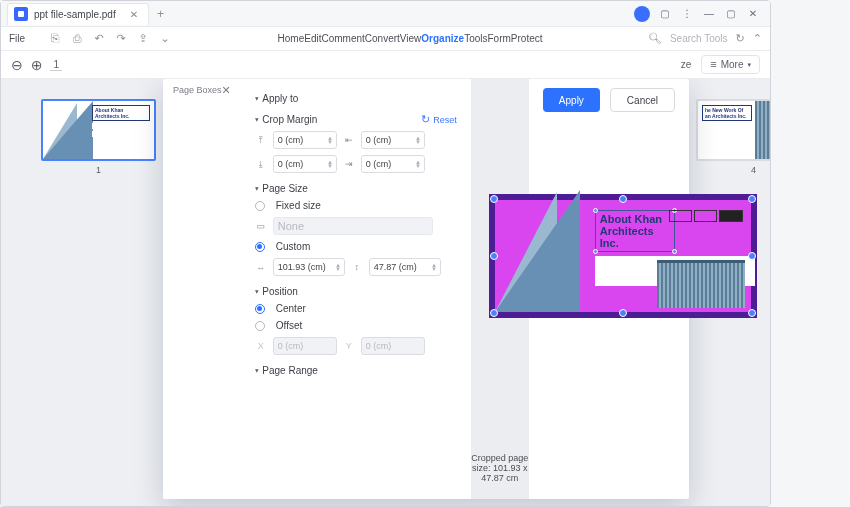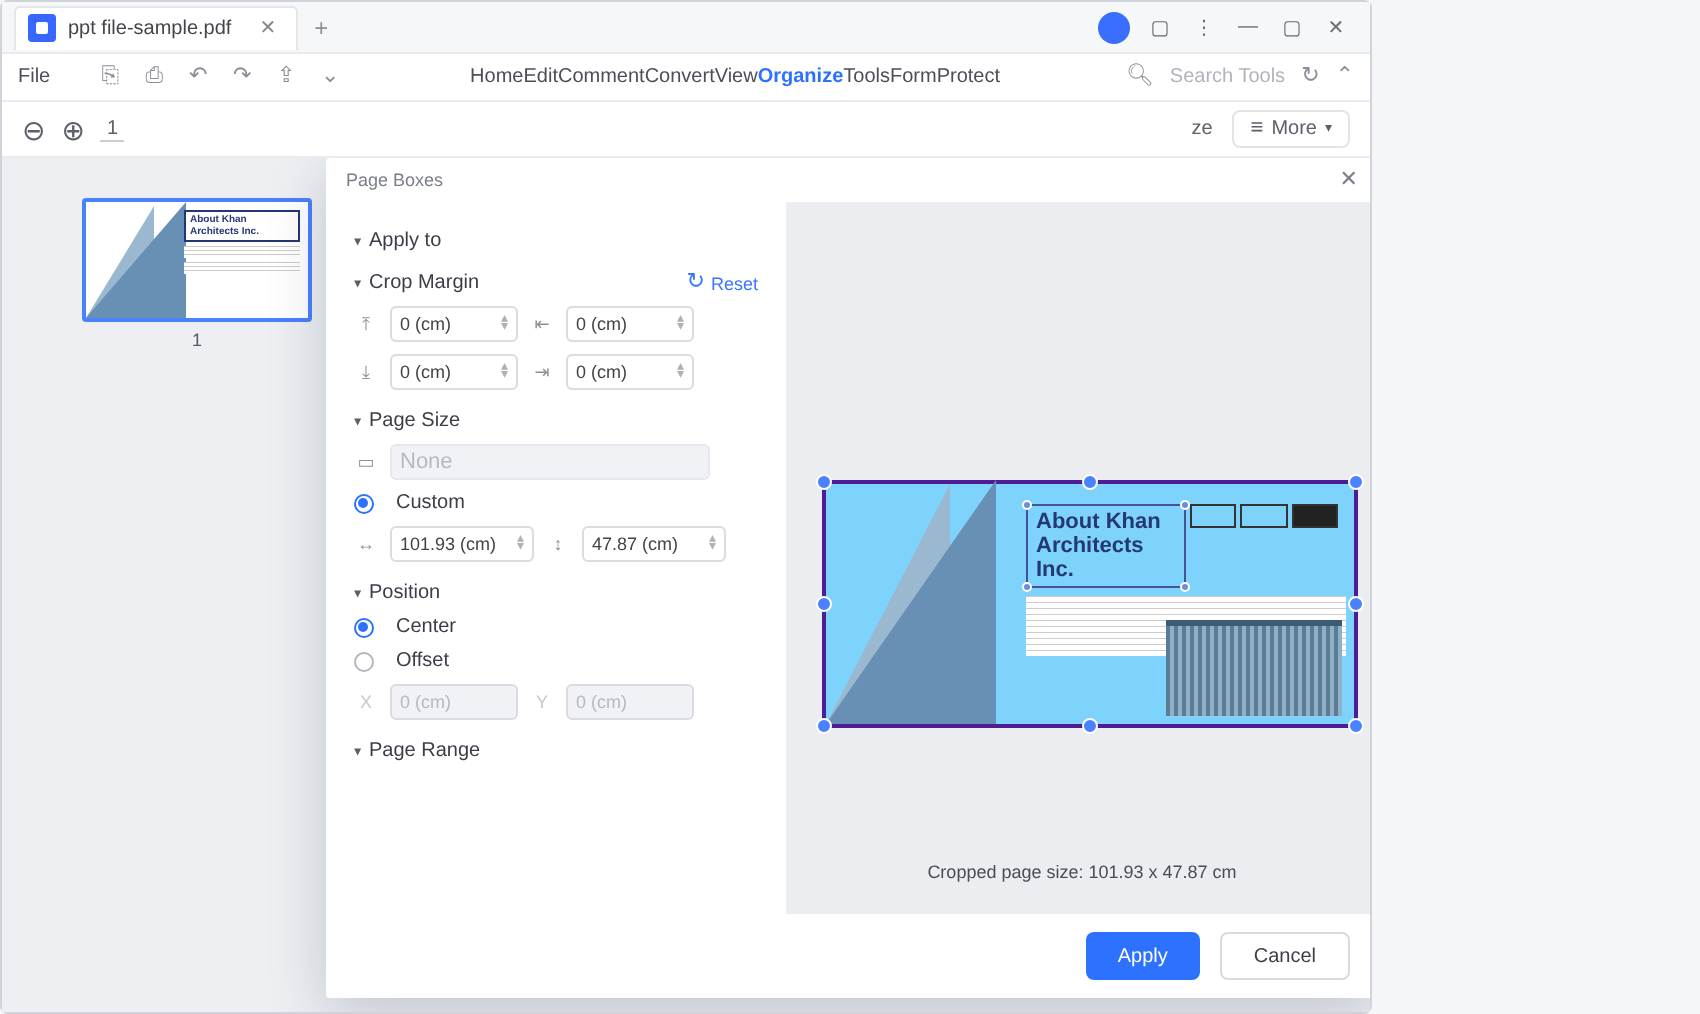--- a/index.html
+++ b/index.html
@@ -1,17 +1,17 @@
 <!DOCTYPE html>
 <html><head>
 <meta charset="utf-8">
 <style>
   * { box-sizing: border-box; margin: 0; padding: 0; font-family: -apple-system, BlinkMacSystemFont, "Segoe UI", Arial, sans-serif; }
   body { background: #f5f6f8; width: 850px; height: 507px; overflow: hidden; }
-  .window { width: 686px; height: 507px; background: #fff; border: 1px solid #d0d4da; border-radius: 4px; display:flex; flex-direction:column; }
+  .window { width: 771px; height: 507px; background: #fff; border: 1px solid #d0d4da; border-radius: 4px; display:flex; flex-direction:column; }
   .titlebar { height: 26px; display:flex; align-items:center; padding:0 6px; background:#f6f7f9; border-bottom:1px solid #e8eaee; }
   .tab { display:flex; align-items:center; gap:6px; background:#fff; border:1px solid #e4e6ea; border-bottom:none; height:22px; padding:0 10px 0 6px; font-size:10px; color:#44464c; border-radius:3px 3px 0 0; }
   .appicon { width:14px; height:14px; background:#3867ff; border-radius:2px; position:relative; }
   .appicon::after { content:""; position:absolute; width:6px; height:6px; background:#fff; border-radius:1px; top:4px; left:4px; }
   .tab .x { color:#888; font-size:10px; margin-left:8px; }
   .tb-add { color:#8d9097; font-size:12px; padding:0 8px; }
   .tb-spacer { flex:1; }
   .tb-right { display:flex; align-items:center; gap:8px; padding-right:4px; }
   .avatar { width:16px; height:16px; border-radius:50%; background:#3a6eff; }
   .winctrl { width:14px; height:14px; display:flex; align-items:center; justify-content:center; color:#6a6d75; font-size:10px; }
@@ -33,41 +33,41 @@
   .thumb { width:115px; display:flex; flex-direction:column; align-items:center; gap:4px; }
   .thumb-img { width:115px; height:62px; background:#fff; border:2px solid #a8c3ff; border-radius:2px; overflow:hidden; position:relative; }
   .thumb-img.sel { border-color:#4a81ff; }
   .thumb-num { font-size:9px; color:#565a63; }
   .tri { position:absolute; bottom:0; left:0; width:0; height:0; border-left:50px solid transparent; border-bottom:58px solid #6890b4; }
   .tri2 { position:absolute; bottom:0; left:0; width:0; height:0; border-left:34px solid transparent; border-bottom:56px solid #9ab9d0; }
   .thumb-text { position:absolute; top:4px; right:4px; width:58px; }
   .thumb-title { font-size:5px; font-weight:700; color:#253876; border:1px solid #233575; padding:1px 2px; margin-bottom:2px; }
   .thumb-lines { height:6px; background:repeating-linear-gradient(#ccc, #ccc 0.5px, #fff 0.5px, #fff 2px); }
   .thumb-bands { position:absolute; top:0; right:0; width:54px; height:60px; background-image:repeating-linear-gradient(90deg, #5a7c95 0 2px, #8fb0c6 2px 4px); }
-  .dialog { position:absolute; top:0; left:162px; width:526px; height:420px; background:#fff; box-shadow:0 8px 30px rgba(20,30,50,0.2); border-radius:2px; display:flex; flex-direction:column; }
+  .dialog { position:absolute; top:0; left:162px; width:526px; height:420px; background:#fff; box-shadow:0 8px 30px rgba(20,30,50,0.2); border-radius:2px; display:flex; }
   .dlg-title { height:22px; display:flex; align-items:center; justify-content:space-between; padding:0 10px; font-size:9px; color:#7a7e88; }
   .dlg-body { flex:1; display:flex; }
   .left-panel { width:230px; padding:8px 14px; font-size:10px; color:#3b3e46; overflow:hidden; }
   .sect { margin-bottom:10px; }
   .sect-h { font-size:10px; color:#3b3e46; margin:6px 0; display:flex; align-items:center; gap:4px; font-weight:500;}
   .sect-h::before { content:"\25B8"; font-size:7px; color:#5b5e66; transform:rotate(90deg); display:inline-block; }
   .dd { width:180px; height:20px; border:1px solid #dadce1; border-radius:3px; display:flex; align-items:center; justify-content:space-between; padding:0 6px; font-size:10px; color:#3f424a; background:#fff; }
   .dd .chev { font-size:7px; color:#8c8f98; }
   .row { display:flex; align-items:center; gap:6px; margin:6px 0; }
   .reset { color:#3a75ff; font-size:9px; display:flex; align-items:center; gap:3px; margin-left:auto; }
   .spin { width:64px; height:18px; border:1px solid #dadce1; border-radius:3px; display:flex; align-items:center; padding:0 4px; font-size:9px; color:#444; background:#fff; gap:2px; }
   .spin .arrows { margin-left:auto; font-size:7px; line-height:4px; color:#aeb1b8; }
   .spin.disabled { background:#f1f2f5; color:#b6b9c0; }
   .micon { width:12px; height:12px; display:inline-flex; align-items:center; justify-content:center; color:#8e919a; font-size:9px; }
   .radio { width:10px; height:10px; border:1.5px solid #b3b6bd; border-radius:50%; display:inline-block; position:relative; margin-right:5px; }
   .radio.on { border-color:#2d72ff; }
   .radio.on::after { content:""; position:absolute; width:5px; height:5px; background:#2d72ff; border-radius:50%; top:1px; left:1px; }
   .name-input { width:160px; height:18px; background:#f1f2f5; border:1px solid #e7e8ed; border-radius:3px; font-size:11px; color:#b6b9c0; padding:0 4px; display:flex; align-items:center; }
   .right-panel { flex:1; background:#ecedf1; position:relative; }
-  .preview { position:absolute; top:139px; left:18px; width:268px; height:124px; background:#7dd3fc; border:2px solid #4c1d95; }
+  .preview { position:absolute; top:115px; left:18px; width:268px; height:124px; background:#d946ef; border:6px solid #4c1d95; }
   .handle { position:absolute; width:8px; height:8px; background:#4a81ff; border:1px solid #fff; border-radius:50%; }
   .pv-tri { position:absolute; bottom:0; left:0; width:0; height:0; border-left:85px solid transparent; border-bottom:122px solid #6890b4; }
   .pv-tri2 { position:absolute; bottom:0; left:0; width:0; height:0; border-left:62px solid transparent; border-bottom:120px solid #9ab9d0; }
   .pv-title { position:absolute; top:10px; left:100px; width:155px; font-size:11px; font-weight:700; color:#253876; border:1px solid #445397; padding:2px 4px; }
   .pv-title .sel-h { position:absolute; width:5px; height:5px; background:#6f8bd9; border:1px solid #fff; border-radius:50%; }
   .pv-boxes { position:absolute; top:10px; right:8px; width:74px; display:flex; gap:2px; }
   .pv-box { border:1px solid #333; height:12px; flex:1; font-size:4px; }
   .pv-lines { position:absolute; top:56px; left:100px; width:160px; height:30px; background:repeating-linear-gradient(#ccc, #ccc 0.5px, #fff 0.5px, #fff 3px); }
   .pv-bld { position:absolute; bottom:4px; right:6px; width:88px; height:48px; background-image:repeating-linear-gradient(90deg, #5a7c95 0 2px, #8fb0c6 2px 4px); border-top:3px solid #3c5b74; }
   .crop-label { position:absolute; bottom:16px; left:0; right:0; text-align:center; font-size:9px; color:#4a4d55; }
@@ -211,20 +211,24 @@
               <div class="spin">
                   <span>0 (cm)</span>
                   <span class="arrows">▴<br>▾</span>
                 </div>
             </div>
           </div>
 
           <div class="sect">
             <div class="sect-h">Page Size</div>
             <div class="row">
+              <span class="radio"></span>
+                <span>Fixed size</span>
+            </div>
+            <div class="row">
               <span class="micon">▭</span>
               <div class="name-input">
                   <span>None</span>
                 </div>
             </div>
             <div class="row">
               <span class="radio on"></span>
                 <span>Custom</span>
             </div>
             <div class="row">

